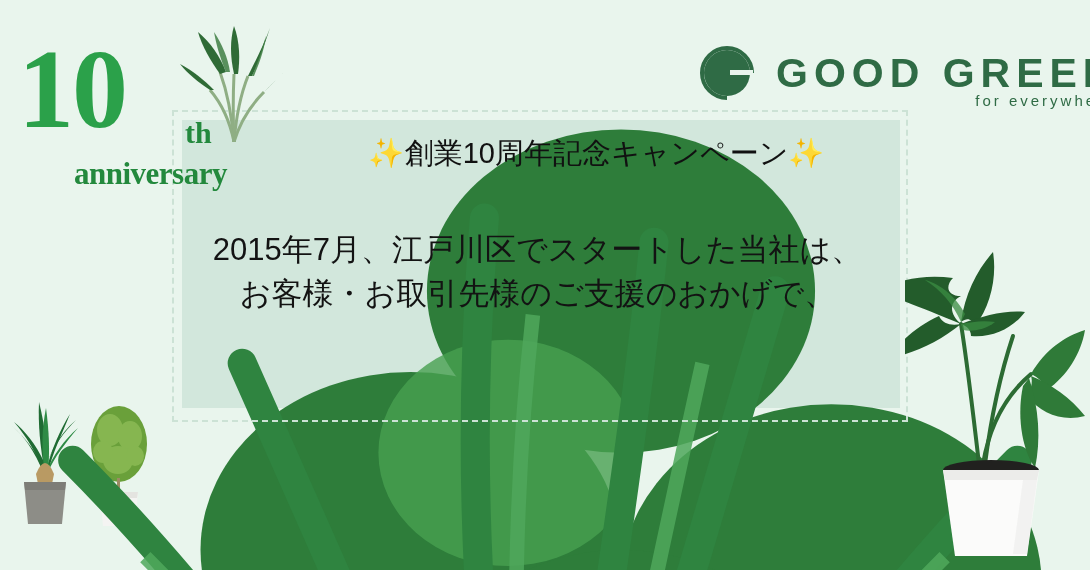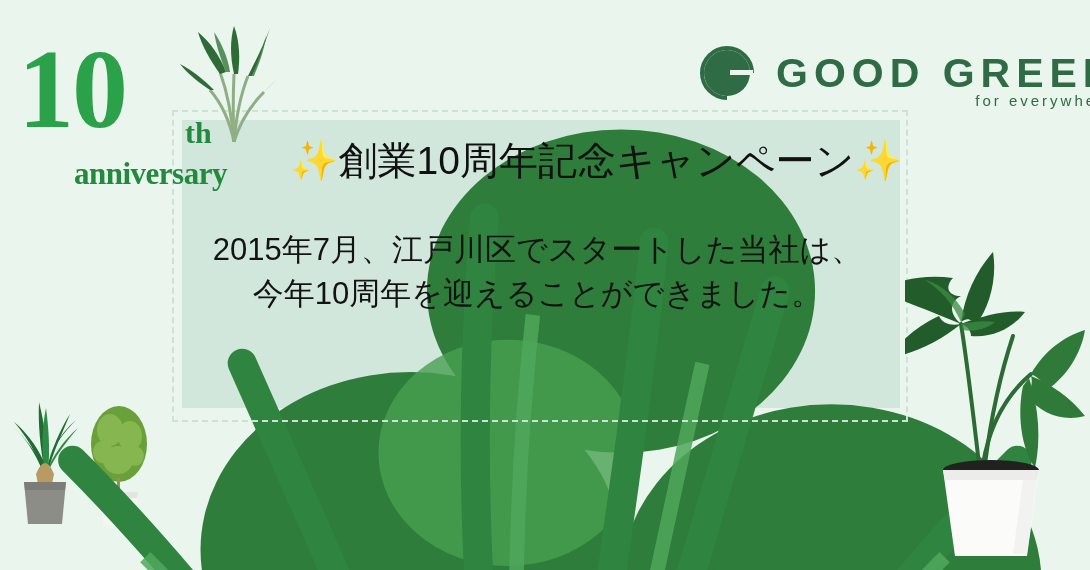--- a/index.html
+++ b/index.html
@@ -53,21 +53,21 @@
   }
   .logo-tag {
     position: absolute; right: 2px; top: 50px;
     font-size: 15px; letter-spacing: 3px; color: #2f6b45;
     white-space: nowrap;
   }
 
   
   .headline {
     position: absolute; left: 182px; top: 134px; width: 829px;
-    text-align: center; font-size: 39px; color: #111;
+    text-align: center; font-size: 29px; color: #111;
     white-space: nowrap; font-weight: normal;
   }
   .headline .spark { color: #f7c948; }
   .body-copy {
     position: absolute; left: 182px; top: 228px; width: 711px;
     text-align: center; font-size: 31px; line-height: 1.42; color: #131313;
   }
   .body-copy .ln { display: block; white-space: nowrap; }
 
   
@@ -227,16 +227,16 @@
     <path d="M38 238 h96 l-2 10 h-92Z" fill="#ececea"></path>
     <path d="M118 248 l-10 74 h14 l10 -74Z" fill="#eeeeec" opacity=".7"></path>
   </svg>
 
   <div class="headline">
     <span class="spark">✨</span><span>創業10周年記念キャンペーン</span><span class="spark">✨</span>
   </div>
 
   <div class="body-copy">
     <span class="ln">2015年7月、江戸川区でスタートした当社は、</span>
-    <span class="ln">今年10周年を迎えることができました。</span>
+    <span class="ln">お客様・お取引先様のご支援のおかげで、</span>
   </div>
 
 </div>
 
 </body></html>

